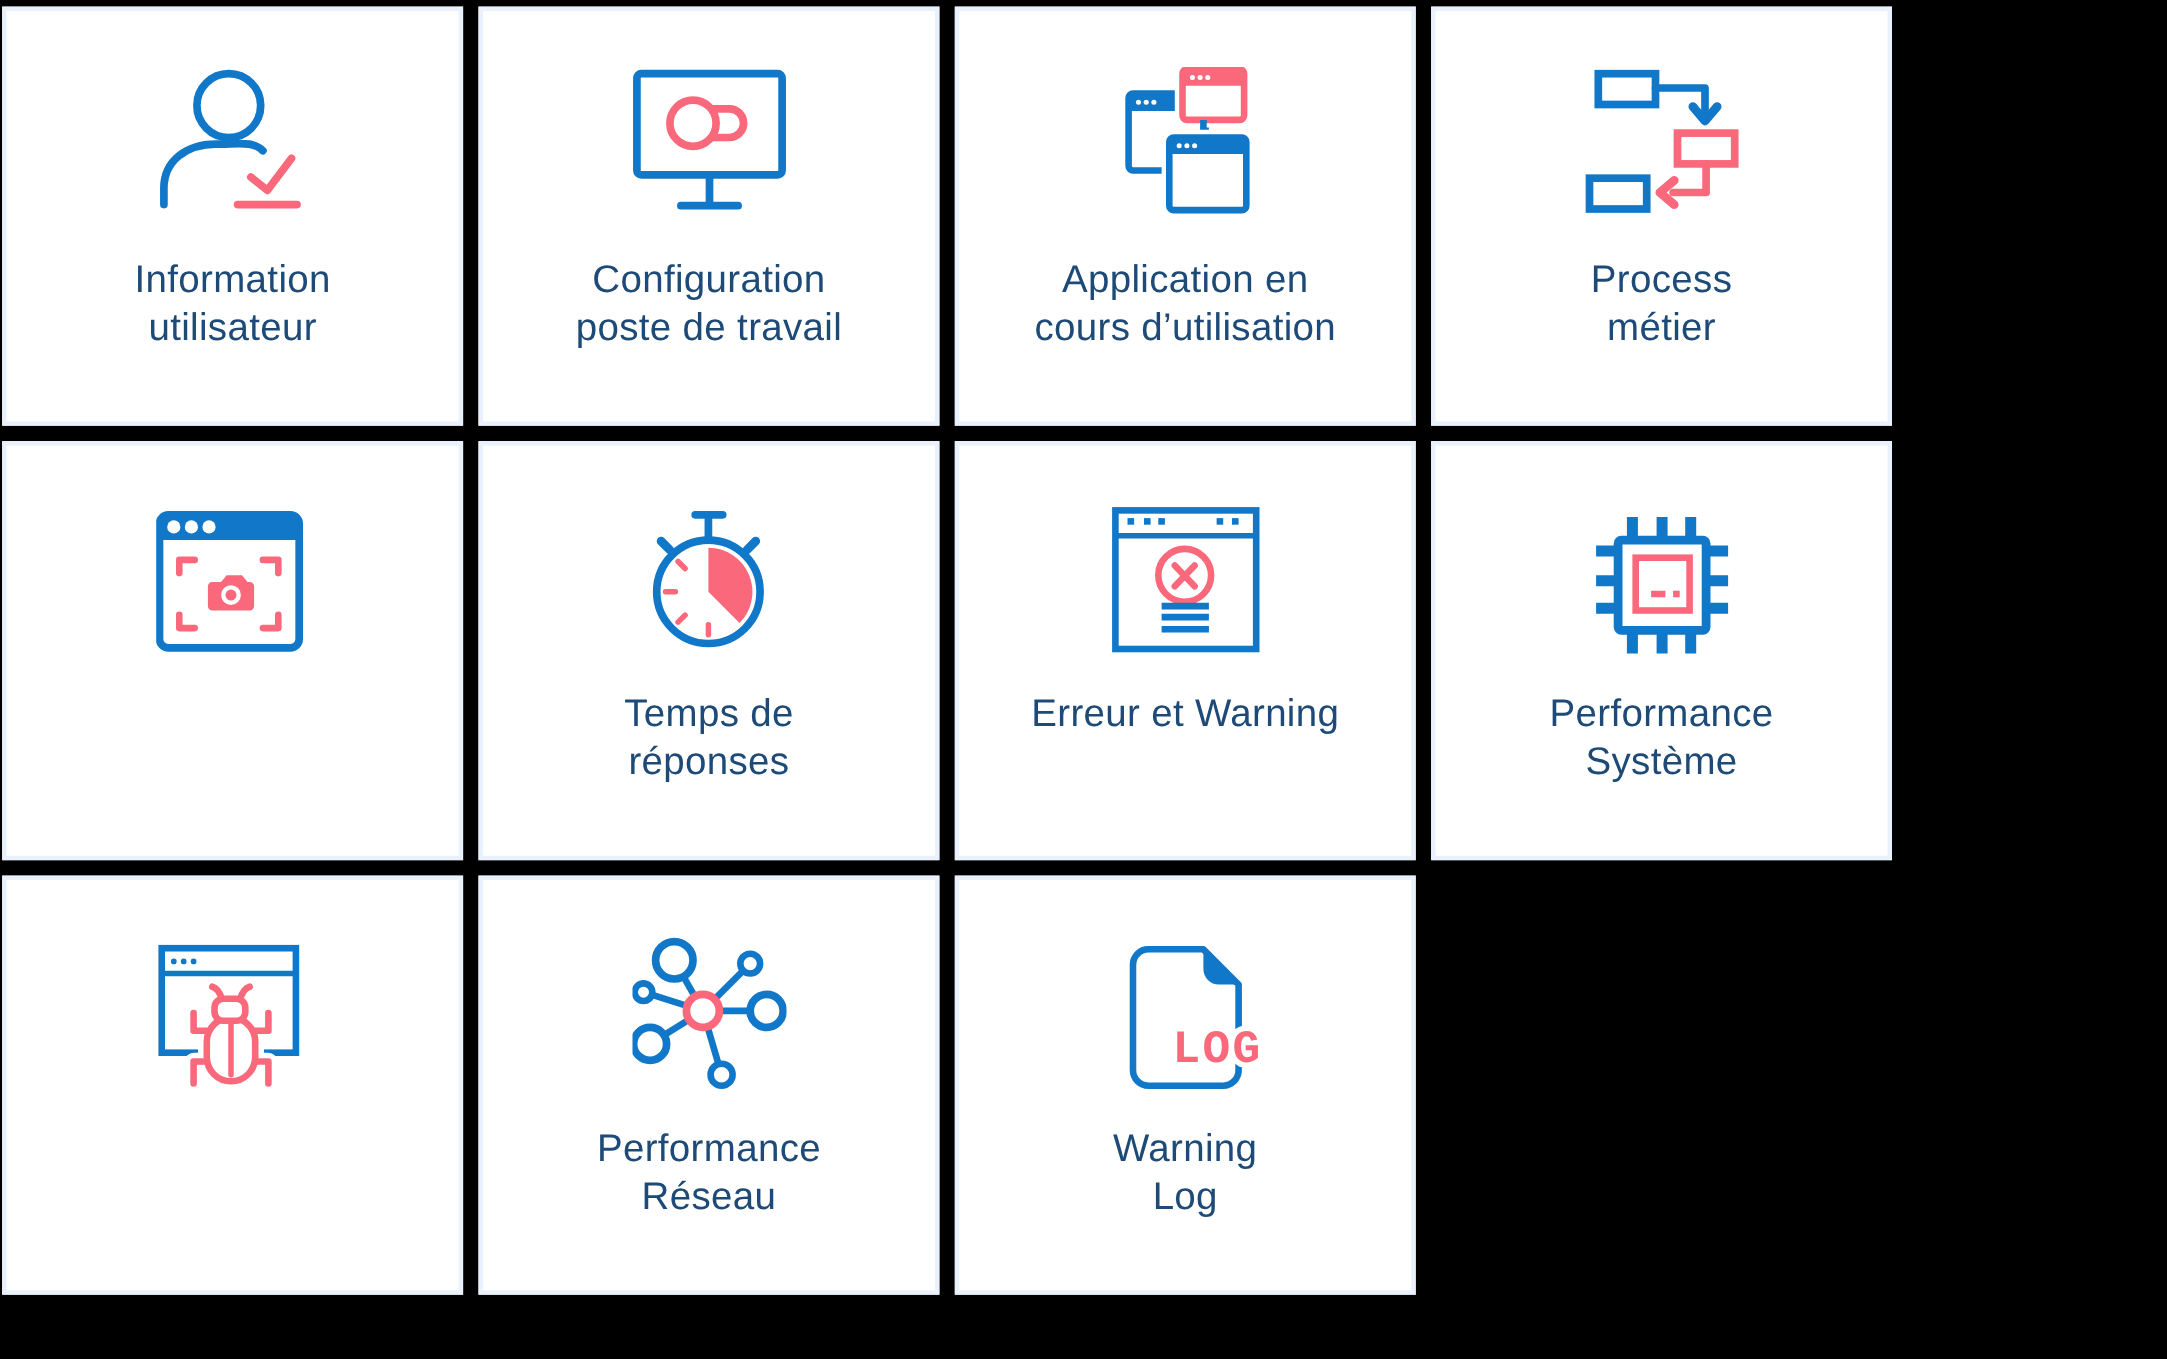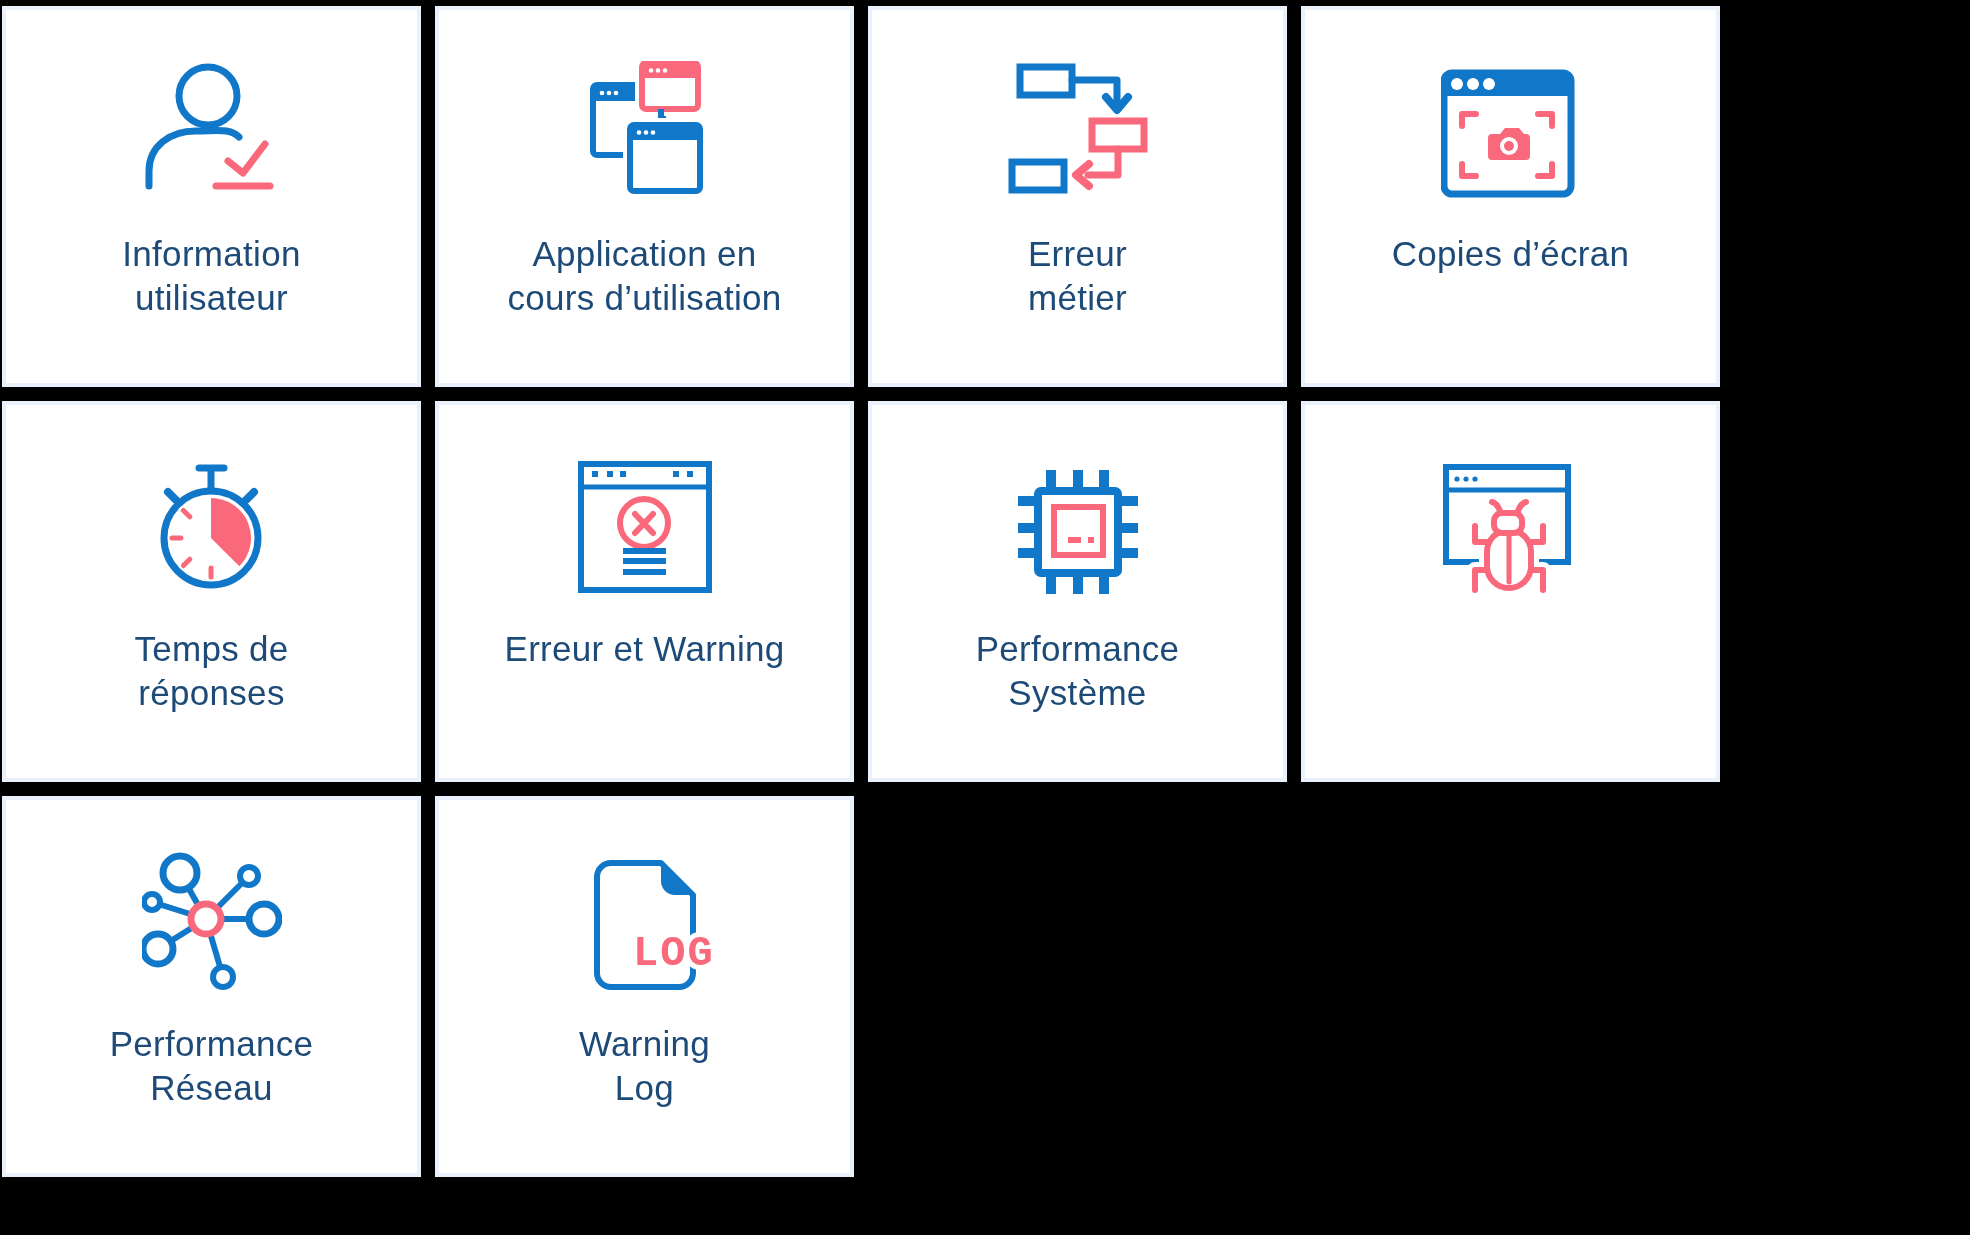--- a/index.html
+++ b/index.html
@@ -40,20 +40,33 @@
         <circle class="bs" cx="66" cy="35" r="29" stroke-width="7"></circle>
         <path class="bs ln" d="M7 125 V110 C7 85 28 70 54 70 C76 70 88 67 97 76" stroke-width="7"></path>
         <path class="rs ln" d="M86 100 L101 112 L123 83" stroke-width="7"></path>
         <line class="rs ln" x1="74" y1="125" x2="128" y2="125" stroke-width="7"></line>
       </svg>
     </div>
     <div class="card-label">Information
 utilisateur</div>
   </div>
 
+  <div class="card">
+    <div class="icon-wrap">
+      <svg width="140" height="140" viewBox="0 0 140 140">
+        <rect class="bs" x="4" y="6" width="132" height="92" rx="4" stroke-width="7"></rect>
+        <line class="bs" x1="70" y1="98" x2="70" y2="124" stroke-width="7"></line>
+        <line class="bs ln" x1="44" y1="126" x2="96" y2="126" stroke-width="7"></line>
+        <rect class="rs" x="55" y="38" width="46" height="26" rx="13" stroke-width="7"></rect>
+        <circle class="rsw" cx="55" cy="51" r="21" stroke-width="7"></circle>
+      </svg>
+    </div>
+    <div class="card-label">Configuration
+poste de travail</div>
+  </div>
 
   <div class="card">
     <div class="icon-wrap">
       <svg width="140" height="140" viewBox="0 0 140 140">
         <rect class="bs" x="18" y="24" width="70" height="70" rx="4" stroke-width="6"></rect>
         <path class="bf" d="M18 28 a4 4 0 0 1 4-4 h62 a4 4 0 0 1 4 4 v12 h-70 z"></path>
         <circle class="wf" cx="27" cy="32" r="2.3"></circle>
           <circle class="wf" cx="34" cy="32" r="2.3"></circle>
           <circle class="wf" cx="41" cy="32" r="2.3"></circle>
         <rect class="halo" x="67" y="2" width="56" height="46" rx="4" stroke-width="14"></rect>
@@ -80,42 +93,41 @@
       <svg width="140" height="140" viewBox="0 0 140 140">
         <rect class="bs" x="12" y="6" width="52" height="28" stroke-width="7"></rect>
         <path class="bs ln" d="M64 19 H109 V40" stroke-width="7"></path>
         <path class="bs ln" d="M98 36 L109 49 L120 36" stroke-width="8"></path>
         <rect class="rs" x="84" y="60" width="52" height="28" stroke-width="7"></rect>
         <path class="rs ln" d="M110 88 V114 H80" stroke-width="7"></path>
         <path class="rs ln" d="M81 103 L68 114 L81 125" stroke-width="8"></path>
         <rect class="bs" x="4" y="101" width="52" height="28" stroke-width="7"></rect>
       </svg>
     </div>
-    <div class="card-label">Erreur
+    <div class="card-label">Process
 métier</div>
   </div>
 
   <div class="card">
     <div class="icon-wrap">
       <svg width="140" height="140" viewBox="0 0 140 140">
         <rect class="bs" x="3" y="12" width="127" height="121" rx="8" stroke-width="7"></rect>
         <path class="bf" d="M3 35 V20 a8 8 0 0 1 8-8 h111 a8 8 0 0 1 8 8 v15 z"></path>
         <circle class="wf" cx="16" cy="23" r="6"></circle>
           <circle class="wf" cx="32" cy="23" r="6"></circle>
           <circle class="wf" cx="48" cy="23" r="6"></circle>
         <path class="rs ln" d="M21 65 V53 H35" stroke-width="6"></path>
         <path class="rs ln" d="M97 53 H111 V65" stroke-width="6"></path>
         <path class="rs ln" d="M21 103 V115 H35" stroke-width="6"></path>
         <path class="rs ln" d="M111 103 V115 H97" stroke-width="6"></path>
         <path class="rf" d="M59 73 L64 67 H78 L83 73 H85 a4 4 0 0 1 4 4 v18 a4 4 0 0 1 -4 4 H51 a4 4 0 0 1 -4 -4 V77 a4 4 0 0 1 4 -4 z"></path>
         <circle class="wf" cx="68" cy="85" r="9"></circle>
         <circle class="rf" cx="68" cy="85" r="5"></circle>
       </svg>
     </div>
-    <div class="card-label">Copies d’écran</div>
   </div>
 
   <div class="card">
     <div class="icon-wrap">
       <svg width="140" height="140" viewBox="0 0 140 140">
         <line class="bs ln" x1="57" y1="12" x2="82" y2="12" stroke-width="7"></line>
         <line class="bs" x1="69" y1="12" x2="69" y2="35" stroke-width="7"></line>
         <line class="bs ln" x1="26" y1="36" x2="34" y2="44" stroke-width="8"></line>
         <line class="bs ln" x1="112" y1="36" x2="104" y2="44" stroke-width="8"></line>
         <circle class="bs" cx="69" cy="82" r="47" stroke-width="7"></circle>

